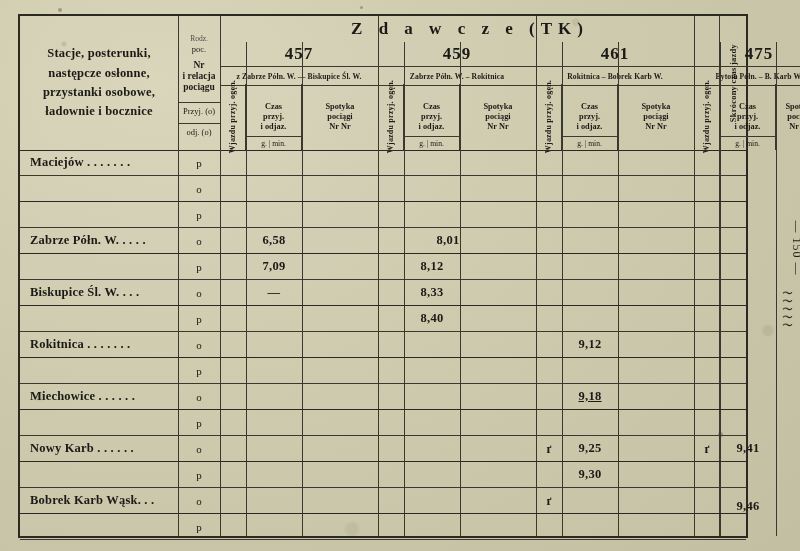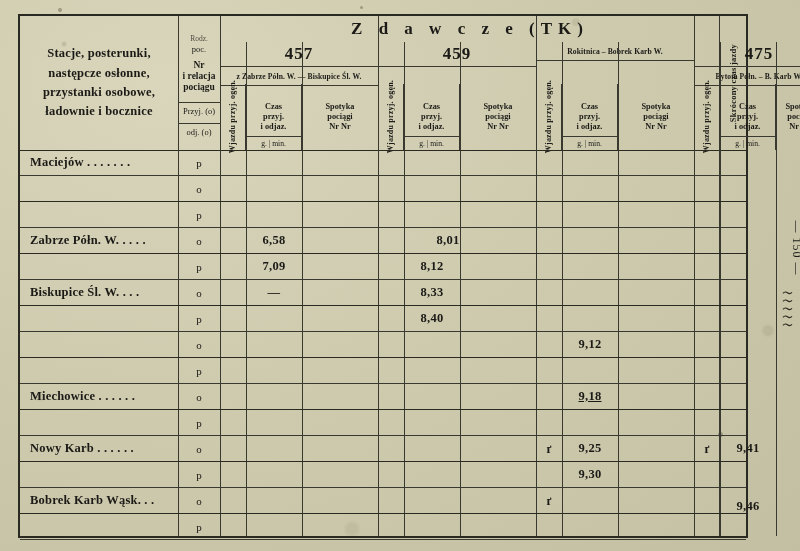--- a/index.html
+++ b/index.html
@@ -212,20 +212,21 @@
               <div>Spotyka</div>
               <div>pociągi</div>
               <div>Nr Nr</div>
             </div>
         </div>
       </div>
     </div>
 
     <div class="grp" style="left:358px;width:158px;">
       <div class="num">459</div>
+      <div class="rel">Zabrze Półn. W. – Rokitnica</div>
       <div class="sub">
         <div class="cell w-wj">
           <div class="vtxt">Wjazdu przyj. ogęn.</div>
         </div>
         <div class="cell w-cz">
           <div class="t" id="cz2">
               <div>Czas</div>
               <div>przyj.</div>
               <div>i odjaz.</div>
             </div>
@@ -235,20 +236,21 @@
           <div class="t" id="sp2">
               <div>Spotyka</div>
               <div>pociągi</div>
               <div>Nr Nr</div>
             </div>
         </div>
       </div>
     </div>
 
     <div class="grp" style="left:516px;width:158px;">
+      <div class="num">461</div>
       <div class="rel">Rokitnica – Bobrek Karb W.</div>
       <div class="sub">
         <div class="cell w-wj">
           <div class="vtxt">Wjazdu przyj. ogęn.</div>
         </div>
         <div class="cell w-cz">
           <div class="t" id="cz3">
               <div>Czas</div>
               <div>przyj.</div>
               <div>i odjaz.</div>
@@ -376,20 +378,21 @@
           <div class="stn"></div>
           <div class="po">p</div>
           <div class="val" style="left: 226px; width: 56px;"></div>
           <div class="val" style="left: 384px; width: 56px;">8,40</div>
           <div class="mark" style="left: 516px; width: 26px;"></div>
           <div class="val" style="left: 542px; width: 56px;"></div>
           <div class="mark" style="left: 674px; width: 26px;"></div>
           <div class="val" style="left: 700px; width: 56px;"></div>
         </div>
         <div class="row rowline-strong" style="top: 182px;">
+          <div class="stn">Rokitnica . . . . . . .</div>
           <div class="po">o</div>
           <div class="val" style="left: 226px; width: 56px;"></div>
           <div class="val" style="left: 384px; width: 56px;"></div>
           <div class="mark" style="left: 516px; width: 26px;"></div>
           <div class="val" style="left: 542px; width: 56px;">9,12</div>
           <div class="mark" style="left: 674px; width: 26px;"></div>
           <div class="val" style="left: 700px; width: 56px;"></div>
         </div>
         <div class="row rowline" style="top: 208px;">
           <div class="stn"></div>

